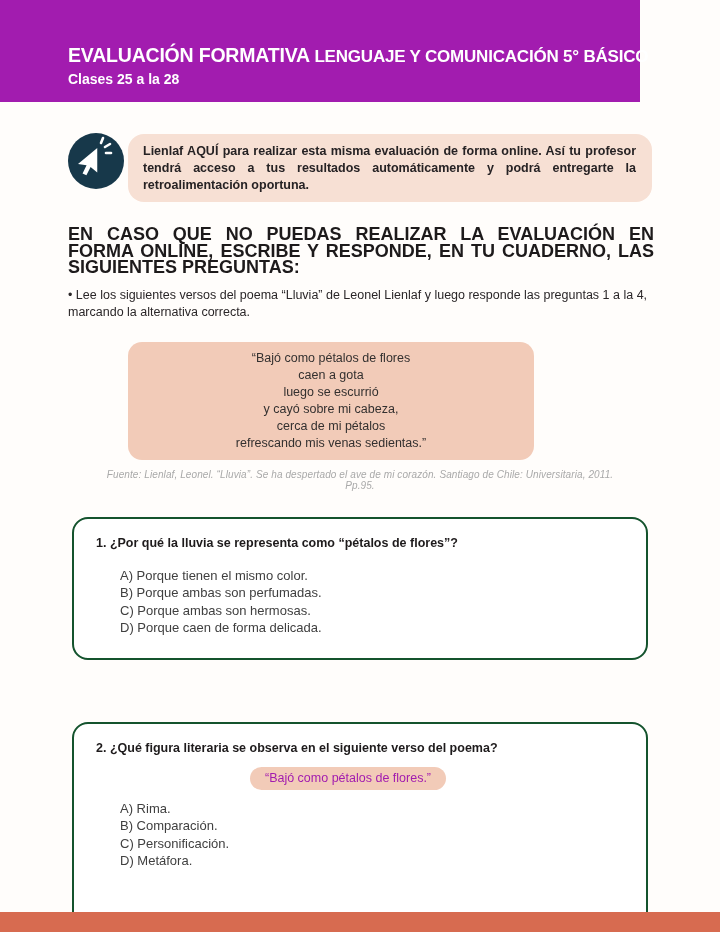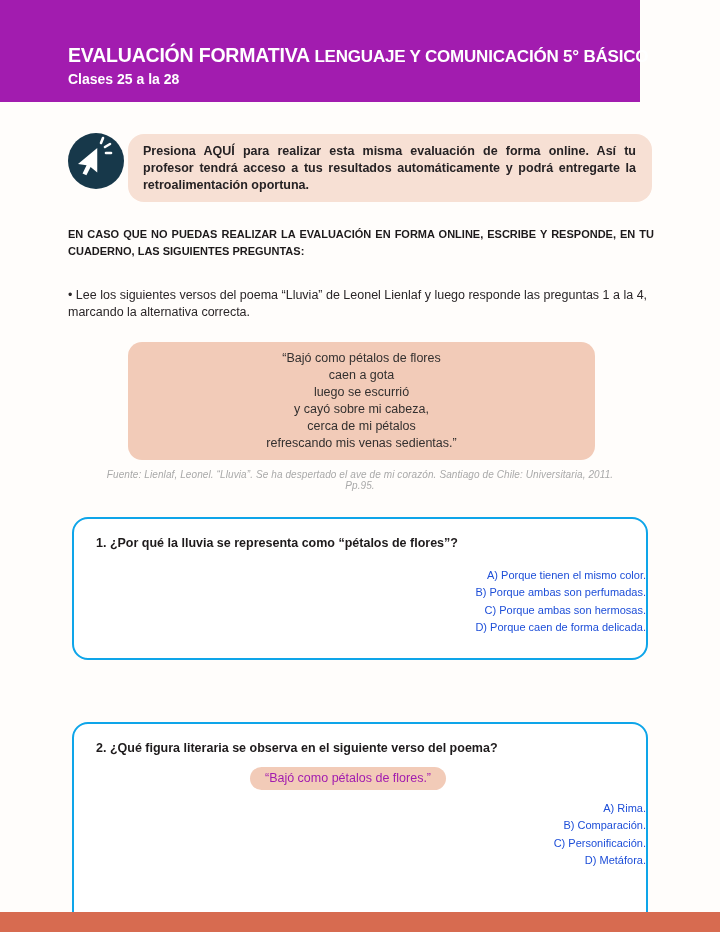--- a/index.html
+++ b/index.html
@@ -16,40 +16,40 @@
   .subtitle { font-size:14px; font-weight:bold; margin-top:4px; }
 
   
   .click-icon { position:absolute; left:67px; top:132px; width:58px; height:58px; }
   .callout-box { position:absolute; left:128px; top:134px; width:524px; height:68px;
                  background:#f7e0d4; border-radius:16px; padding:9px 16px 8px 15px; }
   .callout-text { font-size:12.5px; font-weight:bold; line-height:17px; text-align:justify; color:#262224; }
 
   
   .offline-heading { position:absolute; left:68px; top:226px; width:586px;
-                     font-size:11px; font-weight:bold; line-height:16.5px; text-align:justify; color:#1d1a1b; }
+                     font-size:18px; font-weight:bold; line-height:16.5px; text-align:justify; color:#1d1a1b; }
   .bullet-par { position:absolute; left:68px; top:287px; width:584px;
                 font-size:12.5px; line-height:16.5px; color:#2a2628; }
 
   
-  .poem-box { position:absolute; left:128px; top:342px; width:467px; height:118px;
+  .poem-box { position:absolute; left:128px; top:342px; width:406px; height:118px;
               background:#f2cbb8; border-radius:14px; padding-top:8px; }
   .poem-line { text-align:center; font-size:12.5px; line-height:17px; color:#33302f; }
   .poem-source { position:absolute; left:100px; top:469px; width:520px; text-align:center;
                  font-size:10px; font-style:italic; color:#a9a9a9; letter-spacing:0.1px; }
 
   
   .q-card { position:absolute; left:72px; width:576px; background:#ffffff;
-            border:2px solid #0ea5e9; border-radius:16px; }
+            border:2px solid #14532d; border-radius:16px; }
   .q-card.q1 { top:517px; height:143px; }
   .q-card.q2 { top:722px; height:219px; }
   .q-title { margin:17px 22px 0 22px; font-size:12.5px; font-weight:bold; color:#1e1b1c; }
   .q-options { margin:17px 0 0 46px; }
   .q-card.q2 .q-options { margin-top:10px; }
-  .option-row { font-size:11px; line-height:17.4px; color:#1d4ed8;text-align:right; }
+  .option-row { font-size:13px; line-height:17.4px; color:#404040; }
   .quote-pill { position:relative; left:-12px; width:fit-content; margin:12px auto 0 auto;
                 background:#f2cbb8; border-radius:13px; padding:4px 15px 5px 15px;
                 font-size:12.5px; color:#a21caf; }
 
   
   .bottom-bar { position:absolute; left:0; bottom:0; width:720px; height:20px; background:#d76b50; }
 </style>
 </head>
 <body>
 
@@ -69,21 +69,21 @@
       <circle cx="29" cy="29" r="28" fill="#17384a"></circle>
       <polygon fill="#ffffff" transform="translate(11,16) scale(1.75)" points="11,0 11,14 7.2,10.8 4.8,15.6 2.6,14.5 4.9,9.8 0,9.2"></polygon>
       <g stroke="#ffffff" stroke-width="2.6" stroke-linecap="round">
         <line x1="34" y1="11" x2="36" y2="6"></line>
         <line x1="38" y1="15" x2="43" y2="12"></line>
         <line x1="39" y1="21" x2="44" y2="21"></line>
       </g>
     </svg>
   </div>
   <div class="callout-box">
-    <div class="callout-text">Presiona AQUÍ para realizar esta misma evaluación de forma online. Así tu profesor tendrá acceso a tus resultados automáticamente y podrá entregarte la retroalimentación oportuna.</div>
+    <div class="callout-text">Lienlaf AQUÍ para realizar esta misma evaluación de forma online. Así tu profesor tendrá acceso a tus resultados automáticamente y podrá entregarte la retroalimentación oportuna.</div>
   </div>
 
   <div class="offline-heading">EN CASO QUE NO PUEDAS REALIZAR LA EVALUACIÓN EN FORMA ONLINE, ESCRIBE Y RESPONDE, EN TU CUADERNO, LAS SIGUIENTES PREGUNTAS:</div>
   <div class="bullet-par">• Lee los siguientes versos del poema “Lluvia” de Leonel Lienlaf y luego responde las preguntas 1 a la 4, marcando la alternativa correcta.</div>
 
   <div class="poem-box">
     <div class="poem-line">“Bajó como pétalos de flores</div>
     <div class="poem-line">caen a gota</div>
     <div class="poem-line">luego se escurrió</div>
     <div class="poem-line">y cayó sobre mi cabeza,</div>

